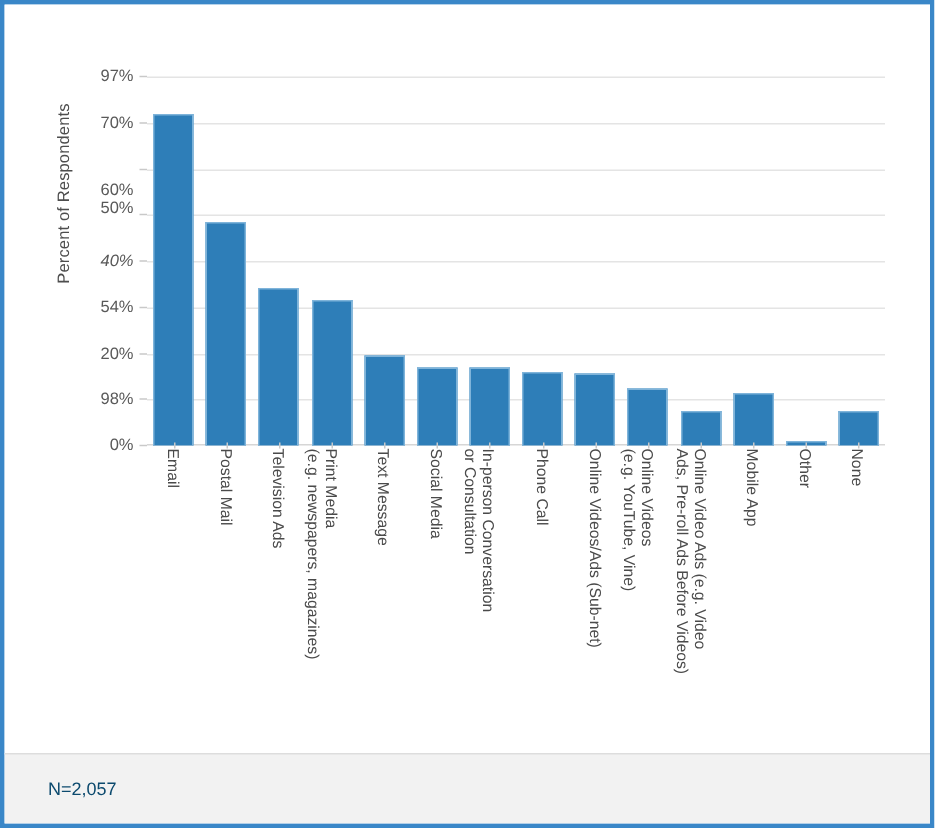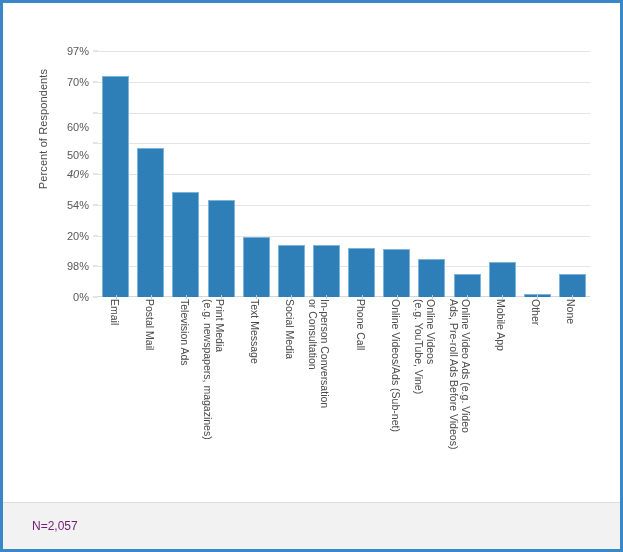--- a/index.html
+++ b/index.html
@@ -137,21 +137,21 @@
     height: 46px;
     background: #f2f2f2;
     border-top: 1px solid #dddddd;
   }
   .footer-left {
     position: absolute;
     left: 29px;
     top: 50%;
     transform: translateY(-50%);
     font-size: 12px;
-    color: #701a75;
+    color: #0c4a6e;
   }
   .footer-right {
     position: absolute;
     right: 24px;
     top: 50%;
     transform: translateY(-50%);
     font-size: 12px;
     color: #3d3d3d;
   }
 </style>
@@ -174,21 +174,21 @@
           <div class="ytick-mark" style="top: 184.5px;"></div>
           <div class="ytick" style="top: 184.5px;">20%</div>
           <div class="gridline" style="top: 153.75px;"></div>
           <div class="ytick-mark" style="top: 153.75px;"></div>
           <div class="ytick" style="top: 153.75px;">54%</div>
           <div class="gridline" style="top: 123px;"></div>
           <div class="ytick-mark" style="top: 123px;"></div>
           <div class="ytick" style="top: 123px; font-style: italic;">40%</div>
           <div class="gridline" style="top: 92.25px;"></div>
           <div class="ytick-mark" style="top: 92.25px;"></div>
-          <div class="ytick" style="top: 104px;">50%</div>
+          <div class="ytick" style="top: 88px;">50%</div>
           <div class="gridline" style="top: 61.5px;"></div>
           <div class="ytick-mark" style="top: 61.5px;"></div>
           <div class="ytick" style="top: 76px;">60%</div>
           <div class="gridline" style="top: 30.75px;"></div>
           <div class="ytick-mark" style="top: 30.75px;"></div>
           <div class="ytick" style="top: 30.75px;">70%</div>
           <div class="gridline" style="top: 0px;"></div>
           <div class="ytick-mark" style="top: 0px;"></div>
           <div class="ytick" style="top: 0px;">97%</div>
         </div>

